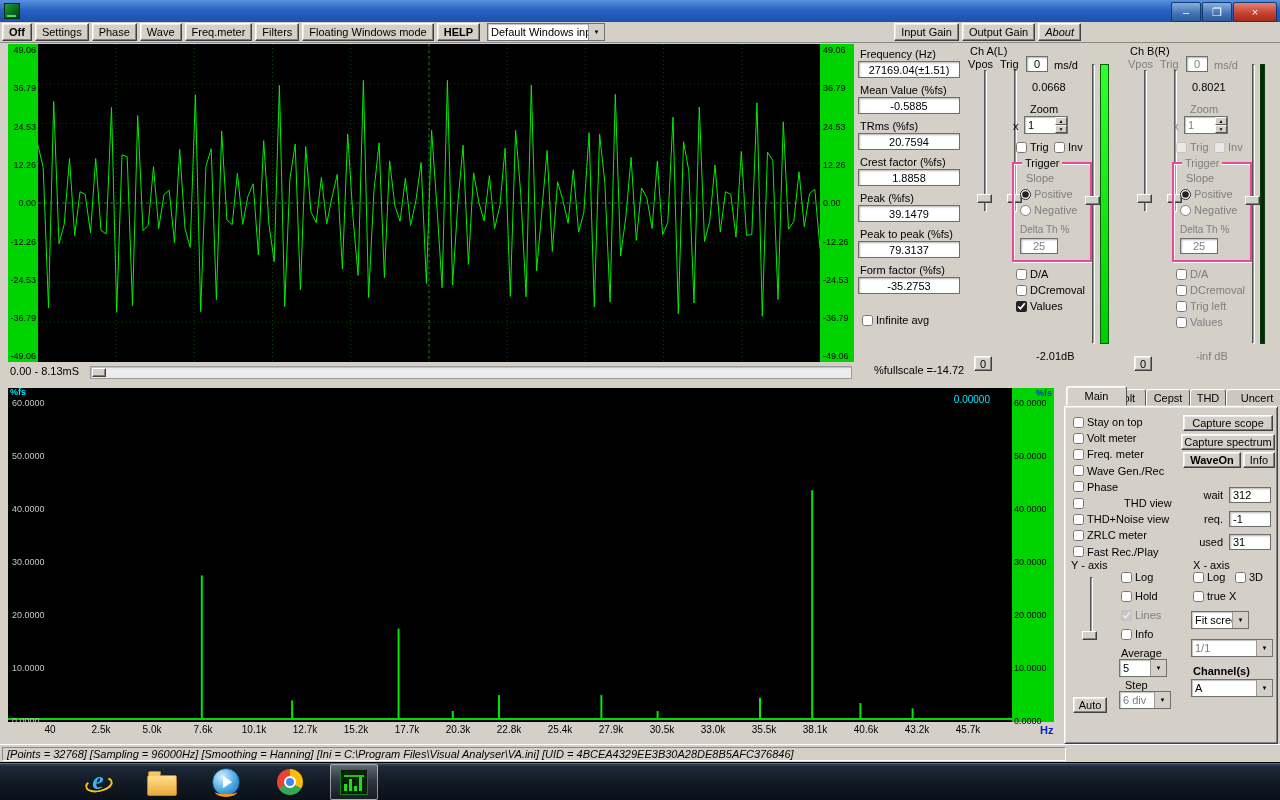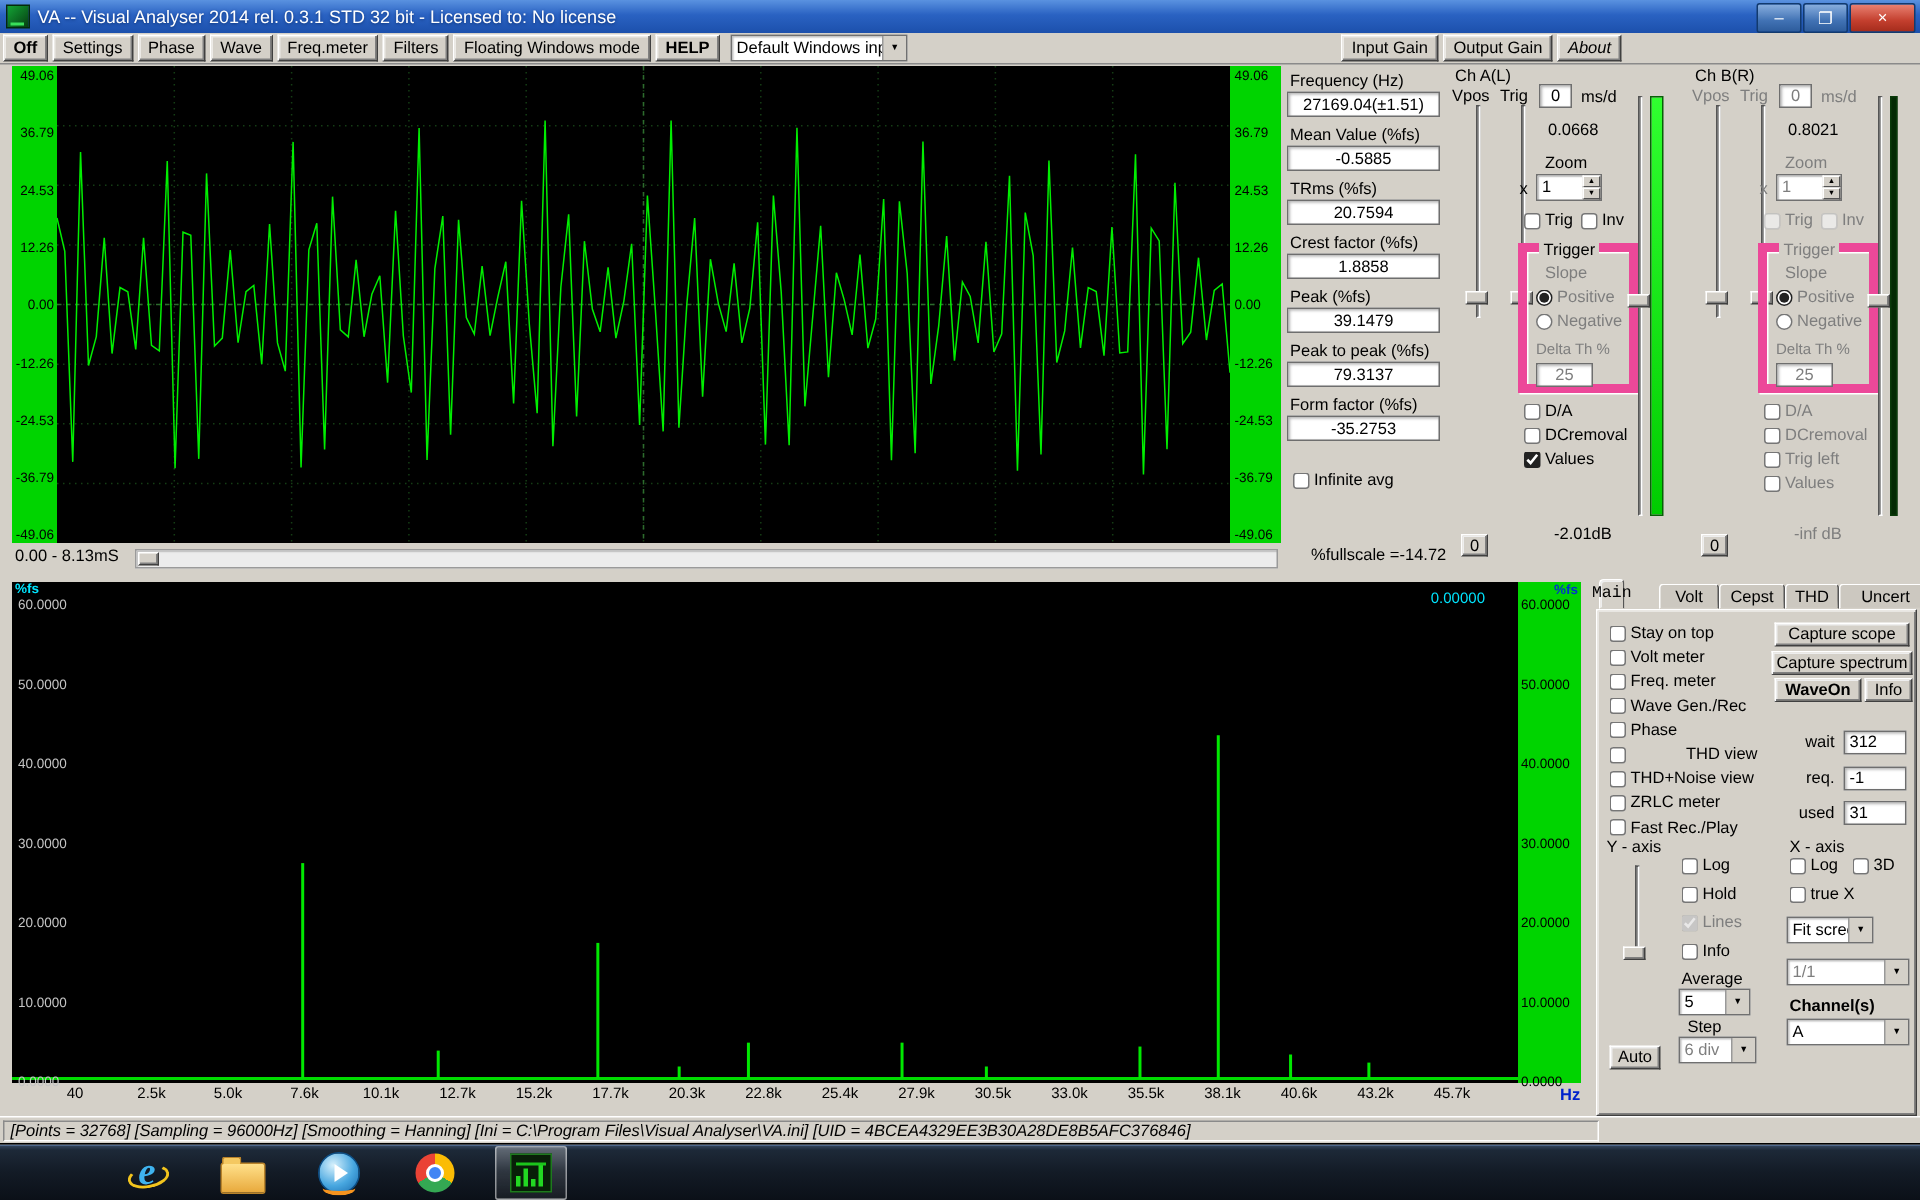--- a/index.html
+++ b/index.html
@@ -34,21 +34,21 @@
 .combo{position:absolute;background:#fff;border:1px solid #707070;box-shadow:inset 1px 1px 1px rgba(0,0,0,.25);display:flex;align-items:center;box-sizing:border-box}
 .ctxt{flex:1;padding-left:3px;white-space:nowrap;overflow:hidden;font-size:11px}
 .cdd{width:15px;align-self:stretch;background:#d4d0c8;border-left:1px solid #999;display:flex;align-items:center;justify-content:center;font-size:6px}
 .spinb{width:12px;display:flex;flex-direction:column;align-self:stretch}
 .sb{flex:1;font-size:5px;line-height:5px;display:flex;align-items:center;justify-content:center;background:#d4d0c8;border:1px solid;border-color:#fff #555 #555 #fff}
 
 input[type=checkbox],input[type=radio]{width:11px;height:11px;margin:0;accent-color:#222}
 .cbrow{position:absolute;display:flex;align-items:center;gap:3px;white-space:nowrap}
 .cblabel{font-size:11px;white-space:nowrap}
 
-.group{position:absolute;border:6px solid #ec4899;box-shadow:inset 1px 1px 0 #fff,1px 1px 0 #fff;box-sizing:border-box}
+.group{position:absolute;border:2px solid #ec4899;box-shadow:inset 1px 1px 0 #fff,1px 1px 0 #fff;box-sizing:border-box}
 .group-legend{position:absolute;top:-7px;left:8px;background:#d4d0c8;padding:0 3px;font-size:11px}
 
 .groove{position:absolute;background:#9a9a9a;border:1px solid;border-color:#555 #fff #fff #555;box-sizing:border-box}
 .thumb{position:absolute;width:15px;height:9px;background:#d4d0c8;border:1px solid;border-color:#fff #404040 #404040 #fff;box-shadow:inset -1px -1px 0 #808080;box-sizing:border-box}
 .meter{position:absolute;background:linear-gradient(180deg,#30ff30,#00cc00);border:1px solid #066006;box-sizing:border-box}
 .meter-dark{position:absolute;background:#042a04;border:1px solid #0a3a0a;box-sizing:border-box}
 
 .strip{position:absolute;background:#00d400}
 
 .chpanel{position:absolute;top:44px;width:158px;height:336px}
@@ -78,21 +78,20 @@
 .icon-chrome:before{content:"";position:absolute;left:7px;top:7px;right:7px;bottom:7px;background:#4285f4;border:2px solid #fff;border-radius:50%}
 .icon-va{position:relative;width:28px;height:26px;background:#081f08;border:1px solid #1d7a1d;display:flex;align-items:flex-end;gap:2px;padding:3px;box-sizing:border-box}
 .icon-va:before{content:"";position:absolute;left:3px;top:5px;right:3px;height:2px;background:#1cc41c}
 .va-bar{width:3px;background:#22d822}
 </style>
 </head>
 <body>
 
 <div class="titlebar">
   <div class="app-icon"></div>
-  <span class="title-text">VA -- Visual Analyser 2014 rel. 0.3.1 STD 32 bit - Licensed to: No license</span>
   <div class="cap-btns">
     <div class="cap-btn">–</div>
     <div class="cap-btn">❐</div>
     <div class="cap-btn cap-close">×</div>
   </div>
 </div>
 
 <div class="toolbar">
   <div class="tbtn bold">Off</div>
   <div class="tbtn">Settings</div>
@@ -468,21 +467,21 @@
       <div class="combo" style="left: 126px; top: 232px; width: 82px; height: 18px;">
         <div class="ctxt gray">1/1</div>
         <div class="cdd">▼</div>
       </div>
       <div class="t11" style="left: 128px; top: 258px; font-weight: bold;">Channel(s)</div>
       <div class="combo" style="left: 126px; top: 272px; width: 82px; height: 18px;">
         <div class="ctxt">A</div>
         <div class="cdd">▼</div>
       </div>
     </div>
-<div class="tab tab-active" style="left: 2px; top: 0px; width: 17px; height: 20px; font-family: Liberation Mono, monospace;">Main</div>
+<div class="tab tab-active" style="left: 2px; top: 0px; width: 61px; height: 20px;">Main</div>
     <div class="tab" style="left: 42px; top: 3px; width: 40px; height: 17px;">Volt</div>
     <div class="tab" style="left: 82px; top: 3px; width: 44px; height: 17px;">Cepst</div>
     <div class="tab" style="left: 126px; top: 3px; width: 36px; height: 17px;">THD</div>
     <div class="tab" style="left: 162px; top: 3px; width: 62px; height: 17px;">Uncert</div>
   </div>
 
 <div class="statusbar">
   <div class="status-in">[Points = 32768]  [Sampling = 96000Hz]  [Smoothing = Hanning]  [Ini = C:\Program Files\Visual Analyser\VA.ini]  [UID = 4BCEA4329EE3B30A28DE8B5AFC376846]</div>
 </div>
 

